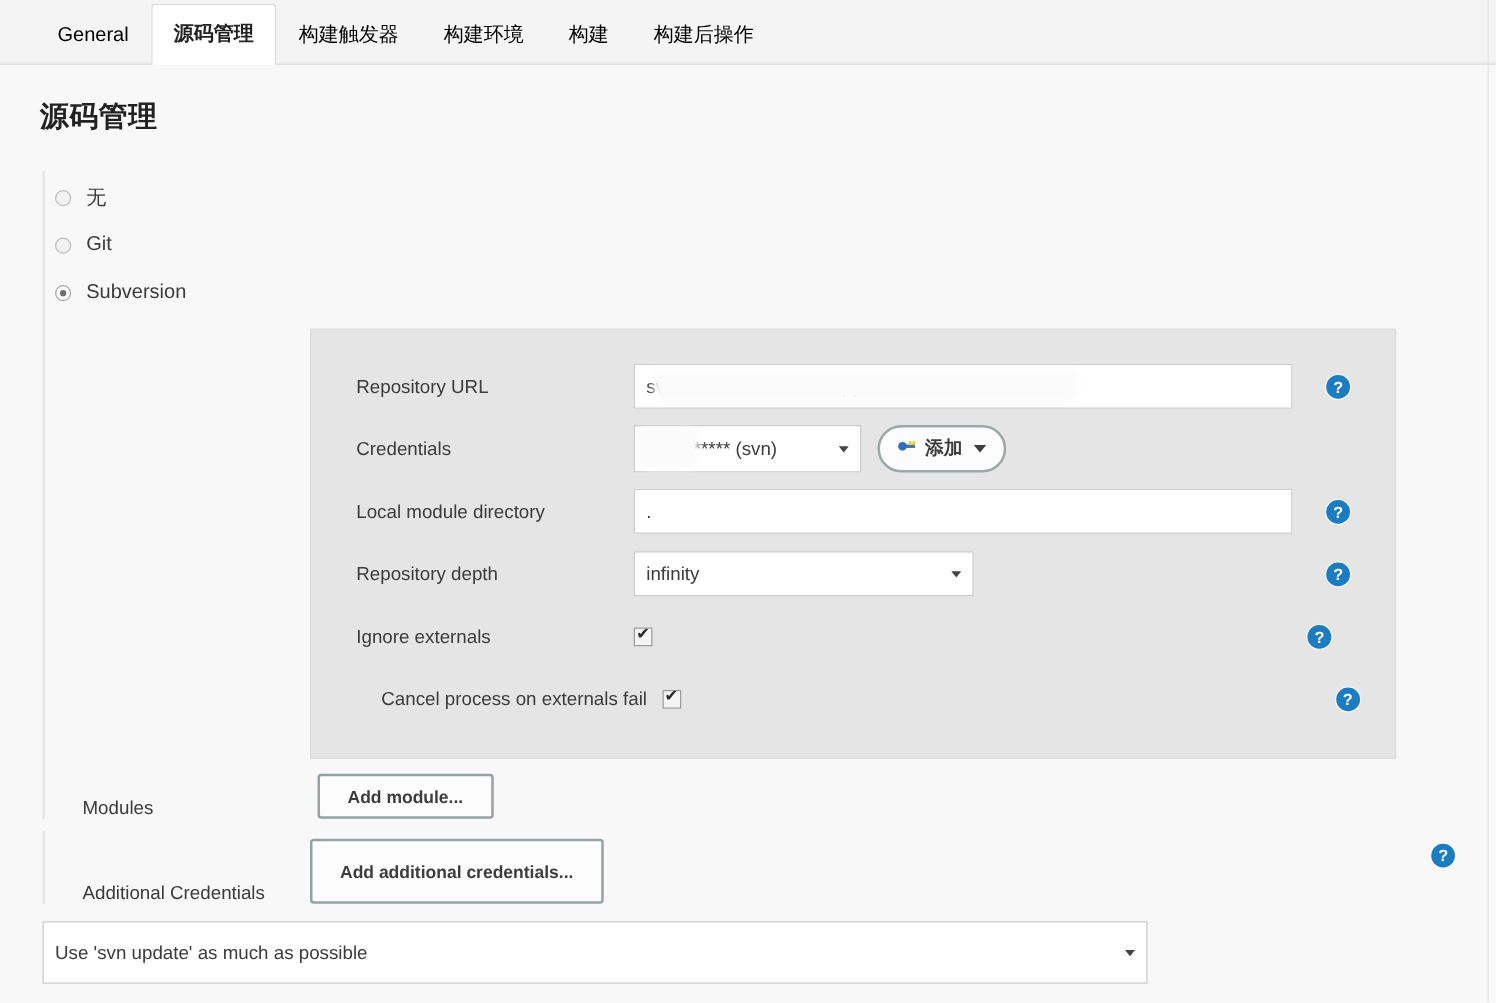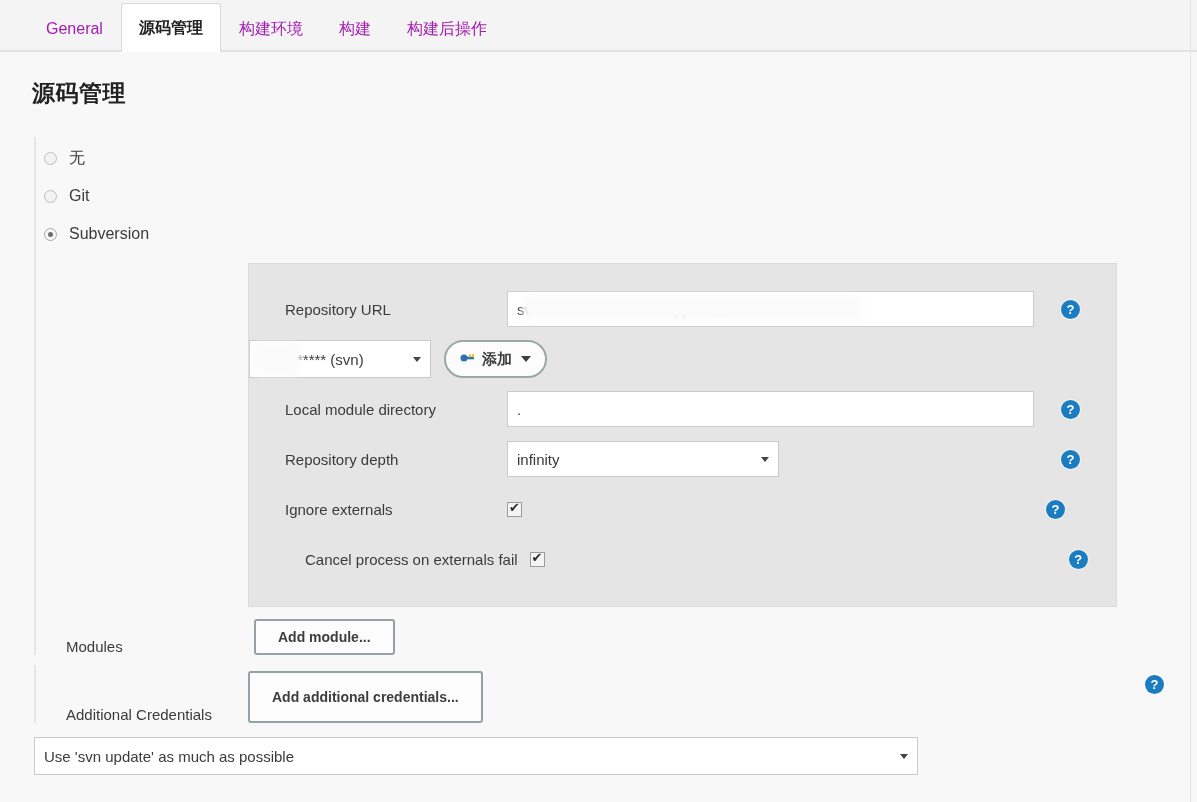--- a/index.html
+++ b/index.html
@@ -31,21 +31,21 @@
     left: 0; right: 0; bottom: 0;
     height: 1px;
     background: #e3e3e3;
   }
   .tab {
     position: relative;
     padding: 0 17px;
     height: 46px;
     line-height: 46px;
     font-size: 16px;
-    color: #a21caf;
+    color: #000000;
     cursor: pointer;
     background: transparent;
     border: 1px solid transparent;
     border-bottom: none;
     white-space: nowrap;
     z-index: 1;
   }
   .tab.active {
     color: #222;
     font-weight: bold;
@@ -202,21 +202,21 @@
     content: "";
     position: absolute;
     right: 9px; top: 50%;
     margin-top: -2px;
     border-left: 4px solid transparent;
     border-right: 4px solid transparent;
     border-top: 5px solid #444;
   }
   .sel.cred { width: 182px; height: 38px; }
   .sel.depth { width: 272px; }
-  .sel.strategy { width: 884px; height: 38px; font-size: 15px; }
+  .sel.strategy { width: 884px; height: 50px; font-size: 15px; }
 
   .blur-patch {
     position: absolute;
     background: #fbfbfb;
     border-radius: 6px;
     filter: blur(3px);
     pointer-events: none;
   }
 
   .cbx {
@@ -284,20 +284,21 @@
     width: 6px; height: 750px;
     background: #f8f8f8;
   }
 </style>
 </head>
 <body>
 
 <div class="tabbar">
   <div class="tab">General</div>
   <div class="tab active">源码管理</div>
+  <div class="tab">构建触发器</div>
   <div class="tab">构建环境</div>
   <div class="tab">构建</div>
   <div class="tab">构建后操作</div>
 </div>
 
 <div class="page">
 
   <div class="page-title">源码管理</div>
 
   <div class="radio-block">
@@ -330,20 +331,21 @@
           <div class="m-row">
             <div class="m-label">Repository URL</div>
             <div style="position:relative;">
               <input class="txt url" type="text" value="svn:/                              pplication" style="">
               <span class="blur-patch" style="left:16px; top:4px; width:340px; height:26px;"></span>
             </div>
             <span class="help" style="margin-left:27px;">?</span>
           </div>
 
           <div class="m-row">
+            <div class="m-label">Credentials</div>
             <div style="position:relative;">
               <div class="sel cred">
                 <span style="padding-left:38px;">***** (svn)</span>
               </div>
               <span class="blur-patch" style="left:4px; top:3px; width:48px; height:32px;"></span>
             </div>
             <button class="btn add-cred" style="margin-left:13px;">
               <span class="key-icon">
                 <svg width="16" height="12" viewBox="0 0 16 12">
                   <circle cx="4" cy="6" r="3.5" fill="#2e6fb7"></circle>

